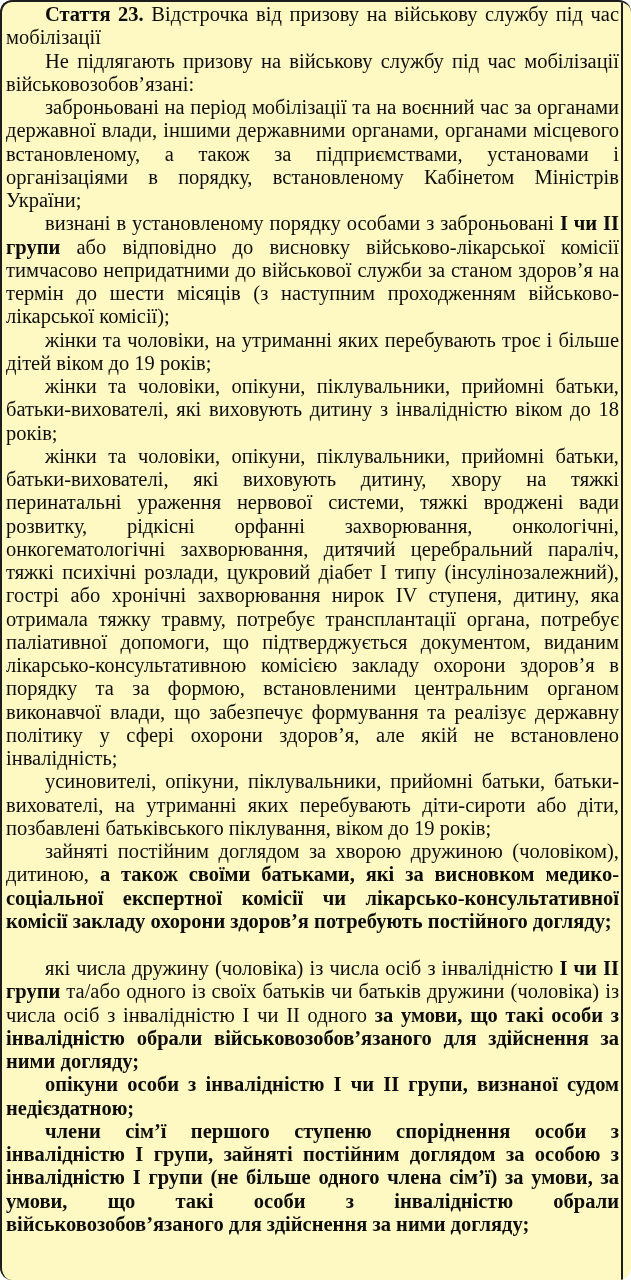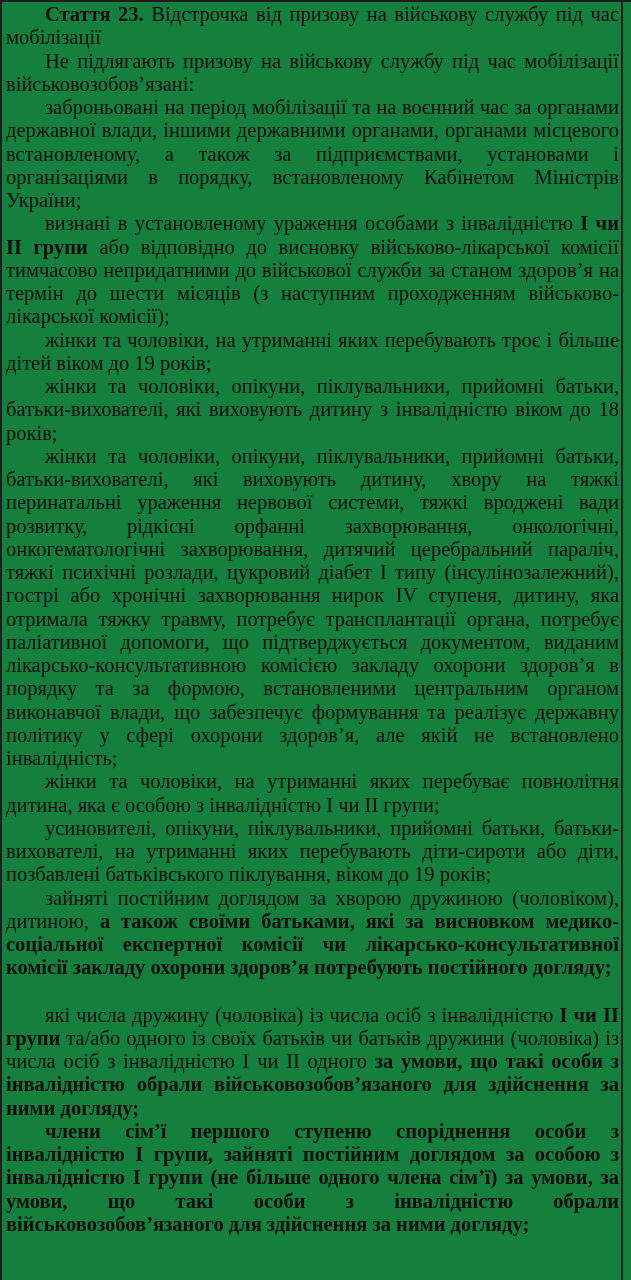--- a/index.html
+++ b/index.html
@@ -44,30 +44,30 @@
     margin: 0;
     padding: 0;
     text-indent: 39px;
   }
   .b { font-weight: 700; }
   .spacer { height: 24px; }
 </style>
 </head>
 <body>
 
-<div class="page" style="background: #15803d; border-color: rgb(29, 29, 29);">
+<div class="page" style="background: #fef9c3; border-color: rgb(29, 29, 29); border-radius: 12px;">
   <div class="content" style="color: rgb(13, 13, 13);">
       <p><span class="b">Стаття 23.</span><span> Відстрочка від призову на військову службу під час мобілізації</span></p>
       <p><span>Не підлягають призову на військову службу під час мобілізації військовозобов’язані:</span></p>
       <p><span>заброньовані на період мобілізації та на воєнний час за органами державної влади, іншими державними органами, органами місцевого встановленому, а також за підприємствами, установами і організаціями в порядку, встановленому Кабінетом Міністрів України;</span></p>
-      <p><span>визнані в установленому ураження особами з інвалідністю </span><span class="b">І чи ІІ групи</span><span> або відповідно до висновку військово-лікарської комісії тимчасово непридатними до військової служби за станом здоров’я на термін до шести місяців (з наступним проходженням військово-лікарської комісії);</span></p>
+      <p><span>визнані в установленому порядку особами з заброньовані </span><span class="b">І чи ІІ групи</span><span> або відповідно до висновку військово-лікарської комісії тимчасово непридатними до військової служби за станом здоров’я на термін до шести місяців (з наступним проходженням військово-лікарської комісії);</span></p>
       <p><span>жінки та чоловіки, на утриманні яких перебувають троє і більше дітей віком до 19 років;</span></p>
       <p><span>жінки та чоловіки, опікуни, піклувальники, прийомні батьки, батьки-вихователі, які виховують дитину з інвалідністю віком до 18 років;</span></p>
       <p><span>жінки та чоловіки, опікуни, піклувальники, прийомні батьки, батьки-вихователі, які виховують дитину, хвору на тяжкі перинатальні ураження нервової системи, тяжкі вроджені вади розвитку, рідкісні орфанні захворювання, онкологічні, онкогематологічні захворювання, дитячий церебральний параліч, тяжкі психічні розлади, цукровий діабет І типу (інсулінозалежний), гострі або хронічні захворювання нирок IV ступеня, дитину, яка отримала тяжку травму, потребує трансплантації органа, потребує паліативної допомоги, що підтверджується документом, виданим лікарсько-консультативною комісією закладу охорони здоров’я в порядку та за формою, встановленими центральним органом виконавчої влади, що забезпечує формування та реалізує державну політику у сфері охорони здоров’я, але якій не встановлено інвалідність;</span></p>
-      <p><span>жінки та чоловіки, на утриманні яких перебуває повнолітня дитина, яка є особою з інвалідністю І чи ІІ групи;</span></p>
       <p><span>усиновителі, опікуни, піклувальники, прийомні батьки, батьки-вихователі, на утриманні яких перебувають діти-сироти або діти, позбавлені батьківського піклування, віком до 19 років;</span></p>
       <p><span>зайняті постійним доглядом за хворою дружиною (чоловіком), дитиною, </span><span class="b">а також своїми батьками, які за висновком медико-соціальної експертної комісії чи лікарсько-консультативної комісії закладу охорони здоров’я потребують постійного догляду;</span></p>
       <div class="spacer"></div>
       <p><span>які числа дружину (чоловіка) із числа осіб з інвалідністю </span><span class="b">І чи ІІ групи</span><span> та/або одного із своїх батьків чи батьків дружини (чоловіка) із числа осіб з інвалідністю І чи ІІ одного </span><span class="b">за умови, що такі особи з інвалідністю обрали військовозобов’язаного для  здійснення за ними догляду;</span></p>
+      <p><span class="b">опікуни особи з інвалідністю І чи ІІ групи, визнаної судом недієздатною;</span></p>
       <p><span class="b">члени сім’ї першого ступеню споріднення особи з інвалідністю І групи, зайняті постійним доглядом за особою з інвалідністю І групи (не більше одного члена сім’ї) за умови, за умови, що такі особи з інвалідністю обрали військовозобов’язаного для  здійснення за ними догляду;</span></p>
     </div>
   <div class="vline" style="background: rgb(29, 29, 29);"></div>
 </div>
 
 </body></html>

